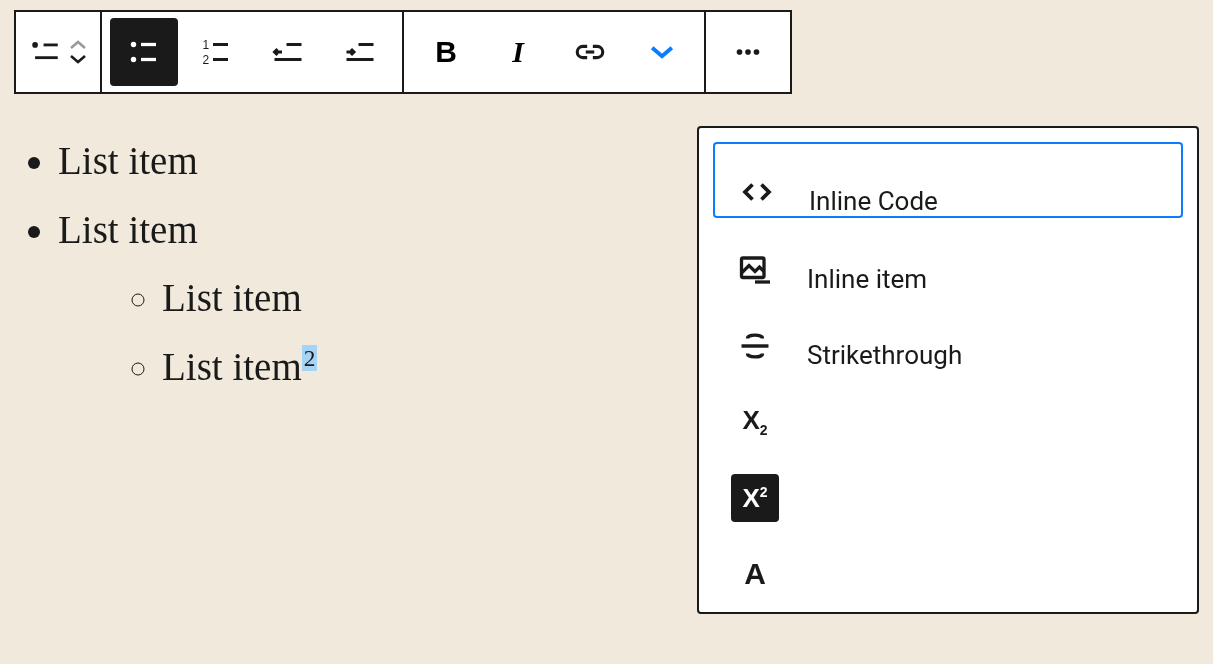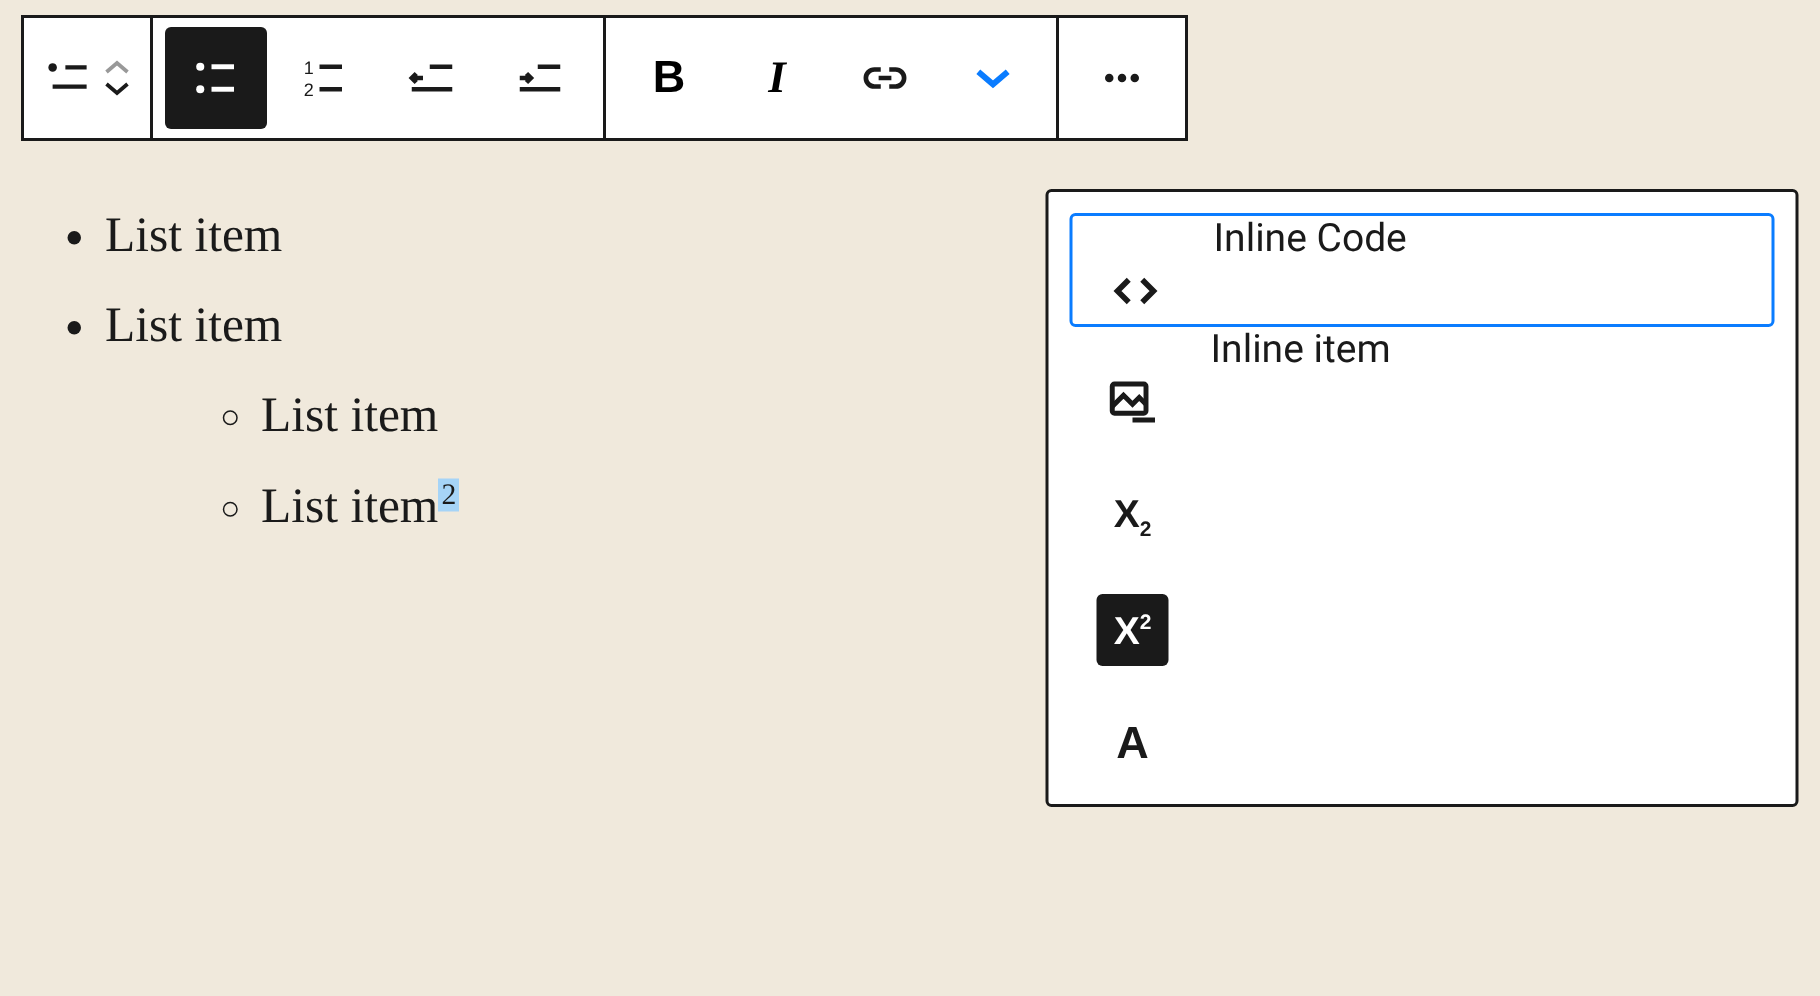--- a/index.html
+++ b/index.html
@@ -48,23 +48,23 @@
     }
     .drag-arrows {
       display: flex;
       flex-direction: column;
       margin-left: 6px;
     }
 
     .content {
       position: absolute;
       top: 120px;
-      left: 32px;
+      left: 20px;
       font-family: Georgia, 'Times New Roman', serif;
-      font-size: 33px;
+      font-size: 39px;
       color: #1a1a1a;
     }
     .content ul {
       list-style: disc;
       padding-left: 38px;
     }
     .content ul ul {
       list-style: circle;
       padding-left: 104px;
     }
@@ -84,21 +84,21 @@
       top: 126px;
       left: 697px;
       width: 502px;
       background: #fff;
       border: 2px solid #1a1a1a;
       border-radius: 4px;
       padding: 14px;
     }
     .dropdown-item {
       display: flex;
-      align-items: flex-start;
+      align-items: flex-end;
       height: 76px;
       padding: 0 18px;
       cursor: pointer;
       border-radius: 4px;
       font-size: 26px;
       color: #1a1a1a;
       gap: 28px;
     }
     .dropdown-item.highlighted {
       border: 2.5px solid #0a7cff;
@@ -231,20 +231,30 @@
       <svg width="36" height="36" viewBox="0 0 24 24" fill="none" stroke="#1a1a1a" stroke-width="2.2">
         <rect x="3" y="4" width="15" height="13" rx="1"></rect>
         <path d="M3 14 L8 9 L12 13 L15 10 L18 13"></path>
         <line x1="12" y1="20" x2="22" y2="20"></line>
       </svg>
     </div>
     <span>Inline item</span>
   </div>
   <div class="dropdown-item">
     <div class="dropdown-icon">
+      <svg width="36" height="36" viewBox="0 0 24 24" fill="none" stroke="#1a1a1a" stroke-width="2.3">
+        <path d="M7 7 C7 4 17 4 17 7"></path>
+        <path d="M7 17 C7 20 17 20 17 17"></path>
+        <line x1="3" y1="12" x2="21" y2="12"></line>
+      </svg>
+    </div>
+    <span>Strikethrough</span>
+  </div>
+  <div class="dropdown-item">
+    <div class="dropdown-icon">
       <span style="font-size:26px;font-weight:700;font-family:sans-serif;">X<sub style="font-size:14px;">2</sub></span>
     </div>
   </div>
   <div class="dropdown-item">
     <div class="dropdown-icon inverted">
       <span style="font-size:26px;font-weight:700;font-family:sans-serif;color:#fff;">X<sup style="font-size:14px;">2</sup></span>
     </div>
   </div>
   <div class="dropdown-item">
     <div class="dropdown-icon">

